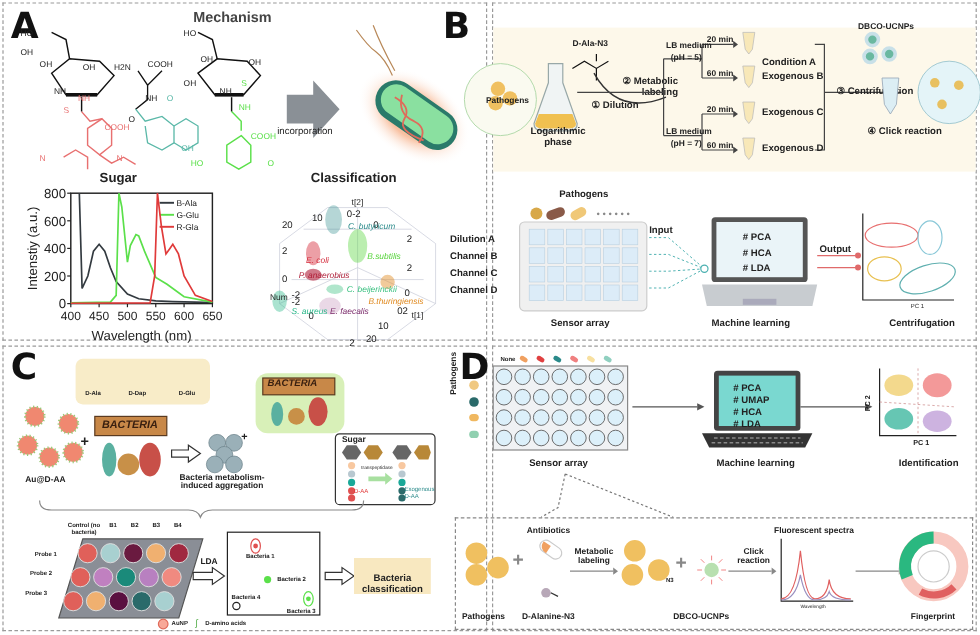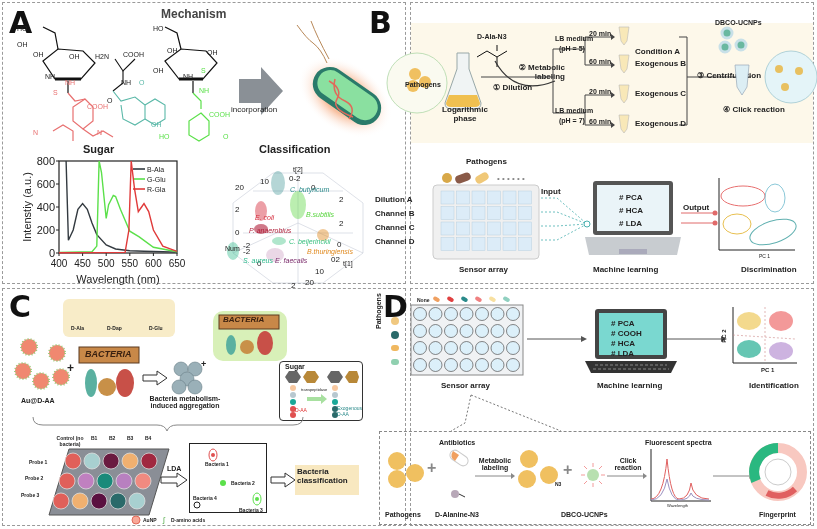--- a/index.html
+++ b/index.html
@@ -340,21 +340,21 @@
   </svg>
 
   <svg width="84" height="82" style="left:300px;top:175px">
     <path d="M8 0 L8 72 L84 72" stroke="#222" fill="none" stroke-width="1"></path>
     <ellipse cx="32" cy="18" rx="22" ry="10" fill="none" stroke="#e87070"></ellipse>
     <ellipse cx="64" cy="20" rx="10" ry="14" fill="none" stroke="#8ac8d8"></ellipse>
     <ellipse cx="26" cy="46" rx="14" ry="10" fill="none" stroke="#e8c050"></ellipse>
     <ellipse cx="62" cy="54" rx="24" ry="11" fill="none" stroke="#60b0b0" transform="rotate(-18 62 54)"></ellipse>
   </svg>
   <div class="t s7" style="left:348px;top:250px;font-size:5px">PC 1</div>
-  <div class="t b s8" style="left:330px;top:262px">Discrimination</div>
+  <div class="t b s8" style="left:330px;top:262px">Centrifugation</div>
 </div>
 
 <div class="panel" style="left:2px;top:288px;width:404px;height:238px">
   <div class="plabel" style="left:6px;top:0px">C</div>
   <div style="position:absolute;left:60px;top:10px;width:112px;height:38px;background:#f8ecc8;border-radius:6px"></div>
   <div class="t b" style="left:68px;top:36px;font-size:5px">D-Ala</div>
   <div class="t b" style="left:104px;top:36px;font-size:5px">D-Dap</div>
   <div class="t b" style="left:146px;top:36px;font-size:5px">D-Glu</div>
   <svg width="56" height="56" style="left:12px;top:48px">
     <g fill="#f08870" stroke="#9ac878" stroke-width="2" stroke-dasharray="1 2">
@@ -468,21 +468,21 @@
     <circle cx="8" cy="62" r="3" fill="#fff" stroke="#222"></circle>
   </svg>
   <div class="t b" style="left:202px;top:172px;font-size:5px">Bacteria 1</div>
   <div class="t b" style="left:228px;top:191px;font-size:5px">Bacteria 2</div>
   <div class="t b" style="left:236px;top:218px;font-size:5px">Bacteria 3</div>
   <div class="t b" style="left:190px;top:206px;font-size:5px">Bacteria 4</div>
   <svg width="24" height="14" style="left:268px;top:184px">
     <path d="M0 4 L14 4 L14 0 L24 7 L14 14 L14 10 L0 10 Z" fill="#fff" stroke="#333"></path>
   </svg>
   <div style="position:absolute;left:292px;top:176px;width:64px;height:30px;background:#f8e8c0"></div>
-  <div class="t b s8" style="left:294px;top:178px;width:60px;white-space:normal;text-align:left">Bacteria classification</div>
+  <div class="t b s8" style="left:294px;top:188px;width:60px;white-space:normal;text-align:center">Bacteria classification</div>
   <svg width="10" height="10" style="left:128px;top:226px">
     <circle cx="5" cy="5" r="4" fill="#f8a898" stroke="#e06a5a"></circle>
   </svg>
   <div class="t b" style="left:140px;top:228px;font-size:5px">AuNP</div>
   <div class="t" style="left:160px;top:226px;font-size:8px;color:#5ab050">ʃ</div>
   <div class="t b" style="left:168px;top:228px;font-size:5px">D-amino acids</div>
 </div>
 
 <div class="panel" style="left:410px;top:288px;width:404px;height:238px">
   <div class="plabel" style="left:-28px;top:0px">D</div>
@@ -544,21 +544,21 @@
   </svg>
   <svg width="92" height="66" style="left:174px;top:20px">
     <rect x="10" y="0" width="72" height="50" rx="3" fill="#444"></rect>
     <rect x="14" y="4" width="64" height="42" fill="#7ad8d0"></rect>
     <path d="M0 52 L92 52 L86 64 L6 64 Z" fill="#333"></path>
     <g stroke="#888" stroke-width="1.2" stroke-dasharray="3 2">
         <path d="M10 56 L82 56 M8 60 L84 60"></path>
       </g>
   </svg>
   <div class="t b s8" style="left:200px;top:30px"># PCA</div>
-  <div class="t b s8" style="left:200px;top:40px"># COOH</div>
+  <div class="t b s8" style="left:200px;top:40px"># UMAP</div>
   <div class="t b s8" style="left:200px;top:50px"># HCA</div>
   <div class="t b s8" style="left:200px;top:60px"># LDA</div>
   <div class="t b s8" style="left:186px;top:92px">Machine learning</div>
   <svg width="60" height="8" style="left:256px;top:46px">
     <path d="M0 4 L54 4" stroke="#555"></path>
       <path d="M54 1 L60 4 L54 7 Z" fill="#555"></path>
   </svg>
   <svg width="66" height="60" style="left:320px;top:18px">
     <path d="M2 0 L2 56 L66 56" stroke="#222" fill="none"></path>
     <path d="M2 28 L64 32 M34 0 L34 56" stroke="#c88" stroke-dasharray="2 2" stroke-width="0.6"></path>

